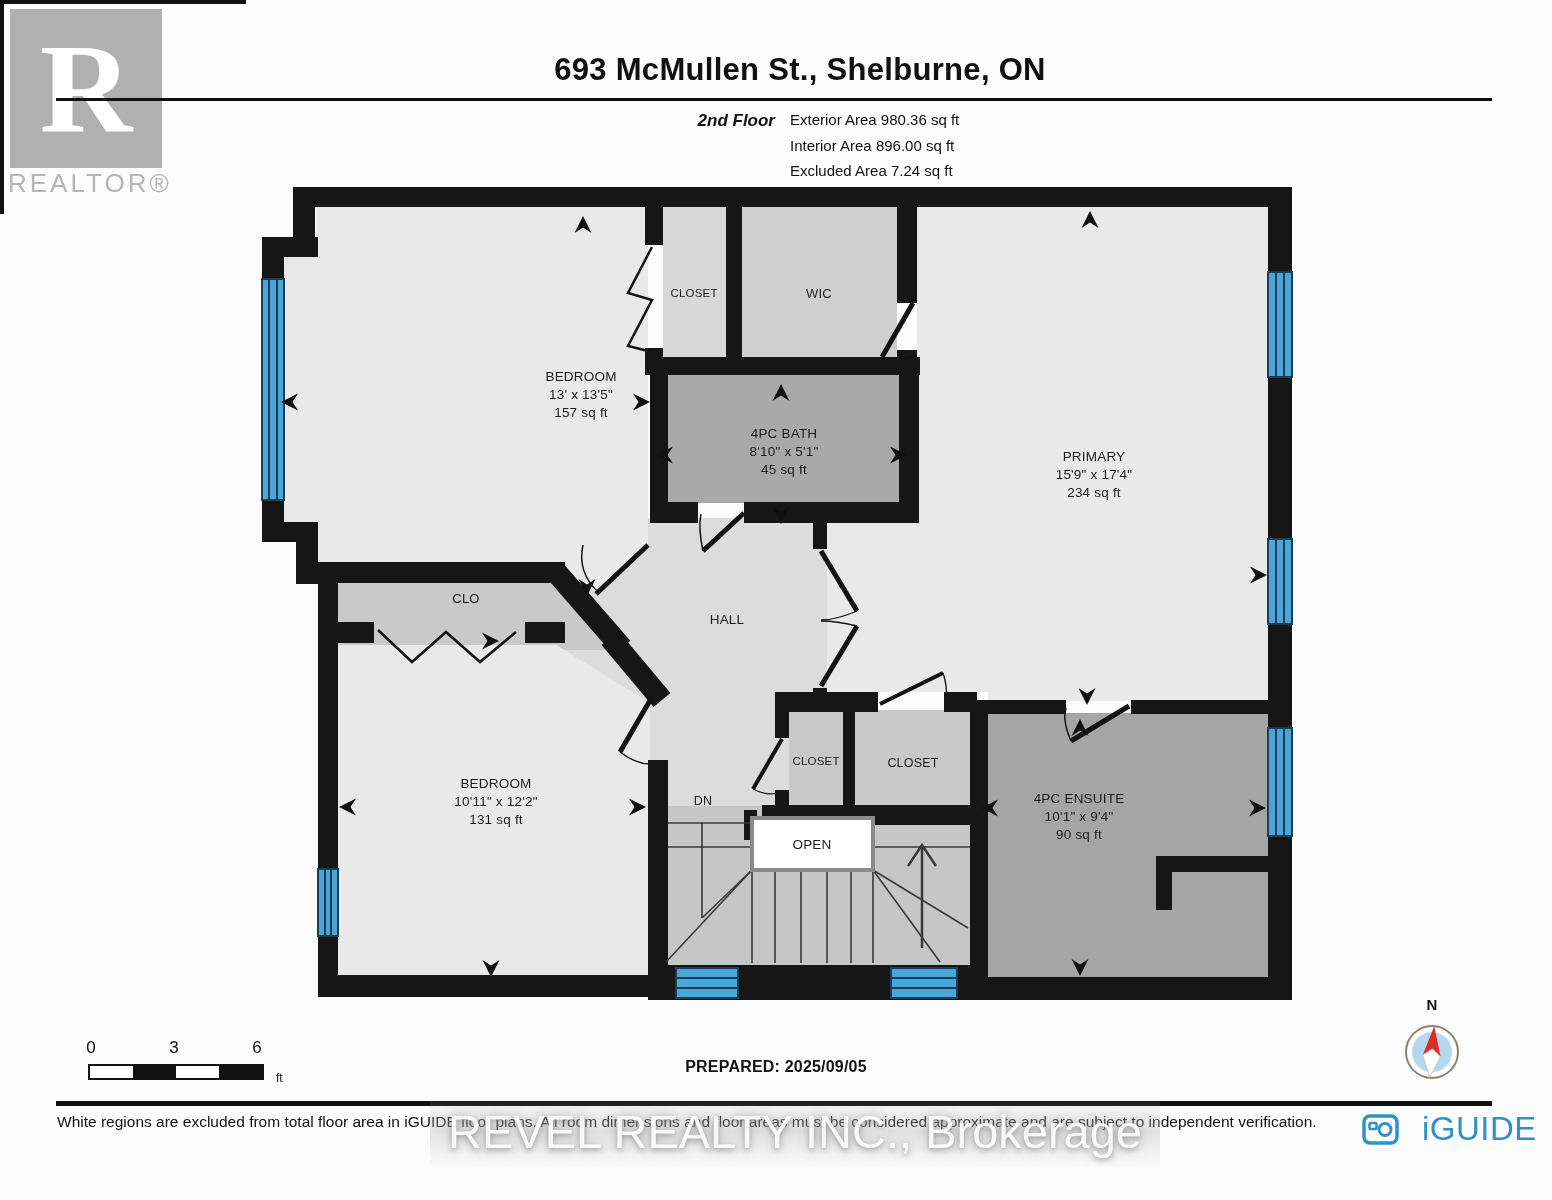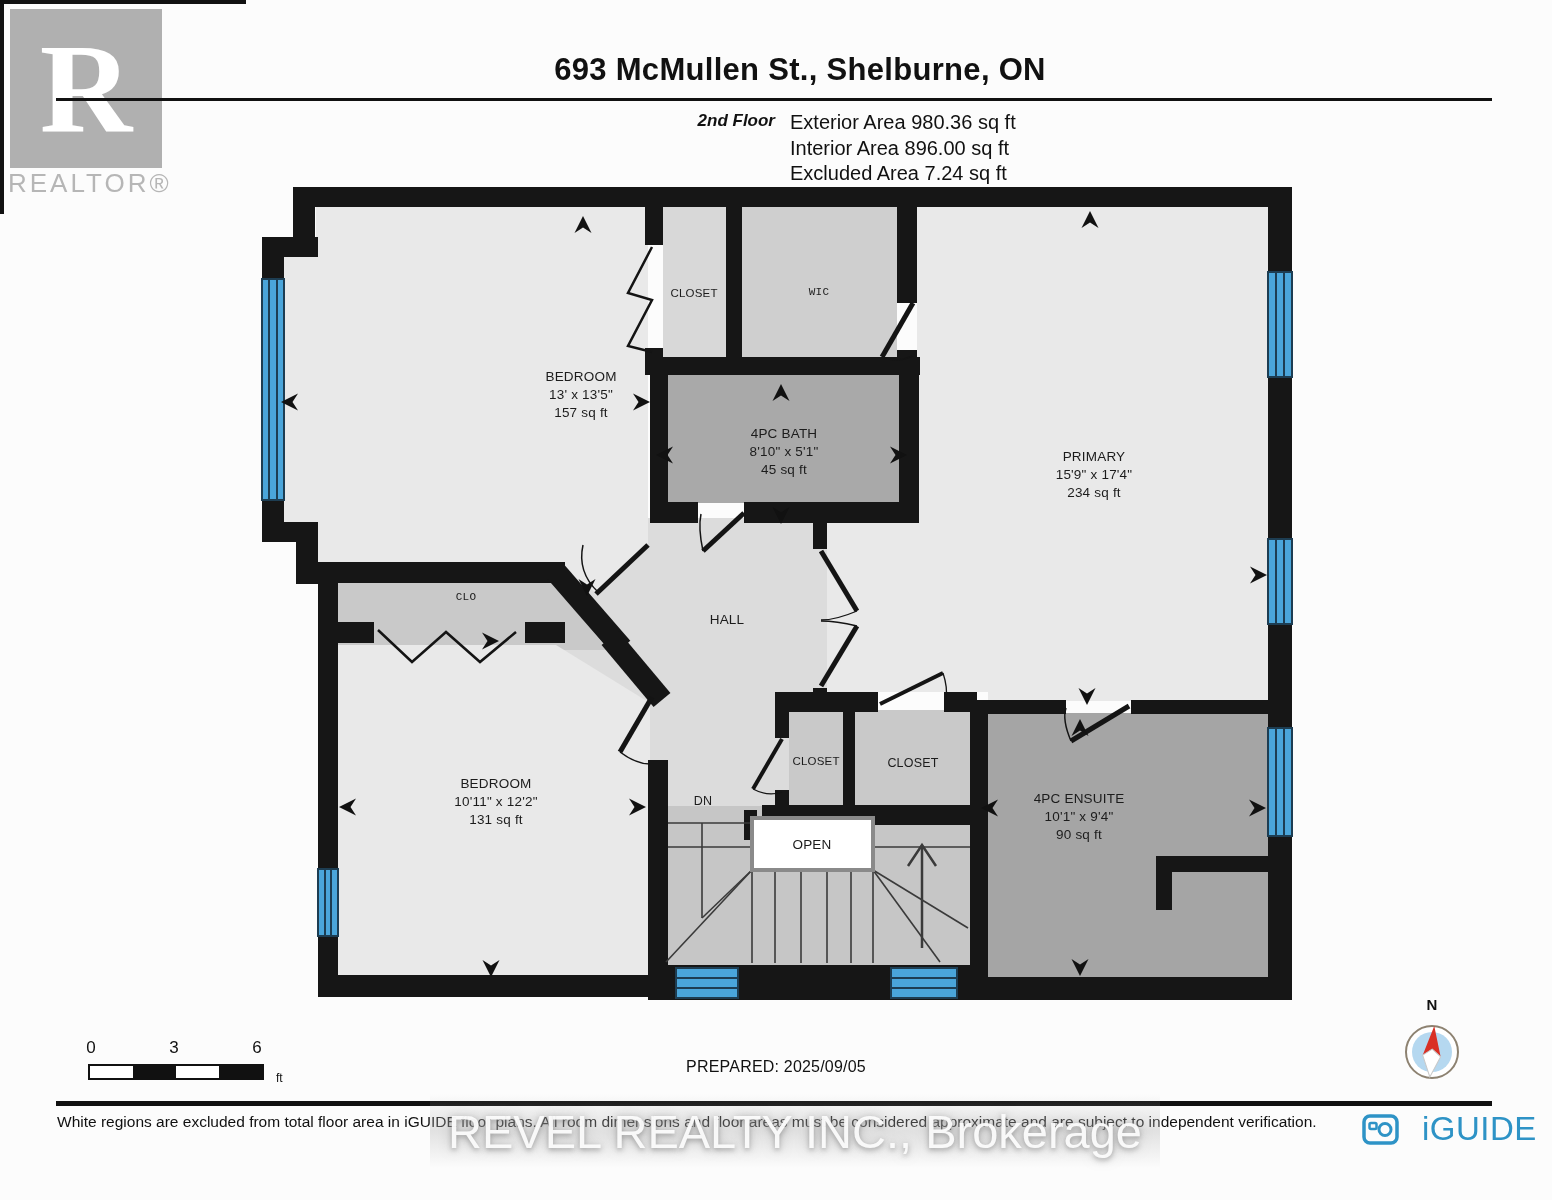--- a/index.html
+++ b/index.html
@@ -6,35 +6,35 @@
   #page{position:relative;width:1552px;height:1200px;background:#fcfcfc;overflow:hidden;
         font-family:"Liberation Sans", sans-serif;color:#111;}
   .abs{position:absolute;}
   
   .edge-top{left:0;top:0;width:246px;height:4px;background:#111;}
   .edge-left{left:0;top:0;width:4px;height:214px;background:#111;}
   
   #title{left:0;top:52px;width:1552px;text-align:center;font-size:31px;font-weight:bold;letter-spacing:.3px;padding-left:24px;}
   #rule{left:56px;top:98px;width:1436px;height:3px;background:#111;}
   #floor-label{left:0;top:111px;width:775px;text-align:right;font-size:17px;font-weight:bold;font-style:italic;}
-  .area-line{left:790px;width:400px;font-size:20px;}
+  .area-line{left:790px;width:400px;font-size:15px;}
   
   #realtor-word{left:8px;top:168px;width:158px;font-size:26px;letter-spacing:3px;color:#b6b6b6;}
   
   .room-label{position:absolute;transform:translateX(-50%);text-align:center;font-size:13.5px;
               color:#1c1c1c;line-height:1.32;letter-spacing:.2px;white-space:nowrap;}
   .room-label span{display:block;}
-  .fs11{font-size:11.5px;} .fs12{font-size:12.5px;} .fs13{font-size:11px;font-family:Liberation Mono, monospace;}
+  .fs11{font-size:11.5px;} .fs12{font-size:12.5px;} .fs13{font-size:13px;}
   
   #scale-ticks span{position:absolute;top:1038px;font-size:17px;transform:translateX(-50%);}
   #scale-bar{left:88px;top:1064px;width:172px;height:12px;border:2px solid #111;display:flex;}
   #scale-bar div{flex:1;}
   .seg-b{background:#111;} .seg-w{background:#fff;}
   #scale-unit{left:276px;top:1059px;font-size:12px;margin-top:12px;}
-  #prepared{left:776px;top:1058px;transform:translateX(-50%);font-size:16px;font-weight:normal;letter-spacing:.2px;}
+  #prepared{left:776px;top:1058px;transform:translateX(-50%);font-size:16px;font-weight:bold;letter-spacing:.2px;}
   #black-rule2{left:56px;top:1101px;width:1436px;height:5px;background:#111;}
   #disclaimer{left:57px;top:1113px;width:1290px;font-size:15.5px;color:#111;}
   #watermark{left:430px;top:1094px;width:730px;height:74px;display:flex;align-items:center;justify-content:center;
              background:linear-gradient(180deg,rgba(190,190,190,0) 0%,rgba(182,182,182,.38) 50%,rgba(190,190,190,0) 100%);
              font-size:47px;color:rgba(252,252,252,.95);white-space:nowrap;
              text-shadow:0 2px 5px rgba(130,130,130,.65),0 0 12px rgba(140,140,140,.5);z-index:5;}
   #iguide{left:1362px;top:1110px;display:flex;align-items:center;gap:22px;color:#2e93c6;}
   #iguide .brand-text{font-size:33px;letter-spacing:.5px;}
 </style>
 </head>

